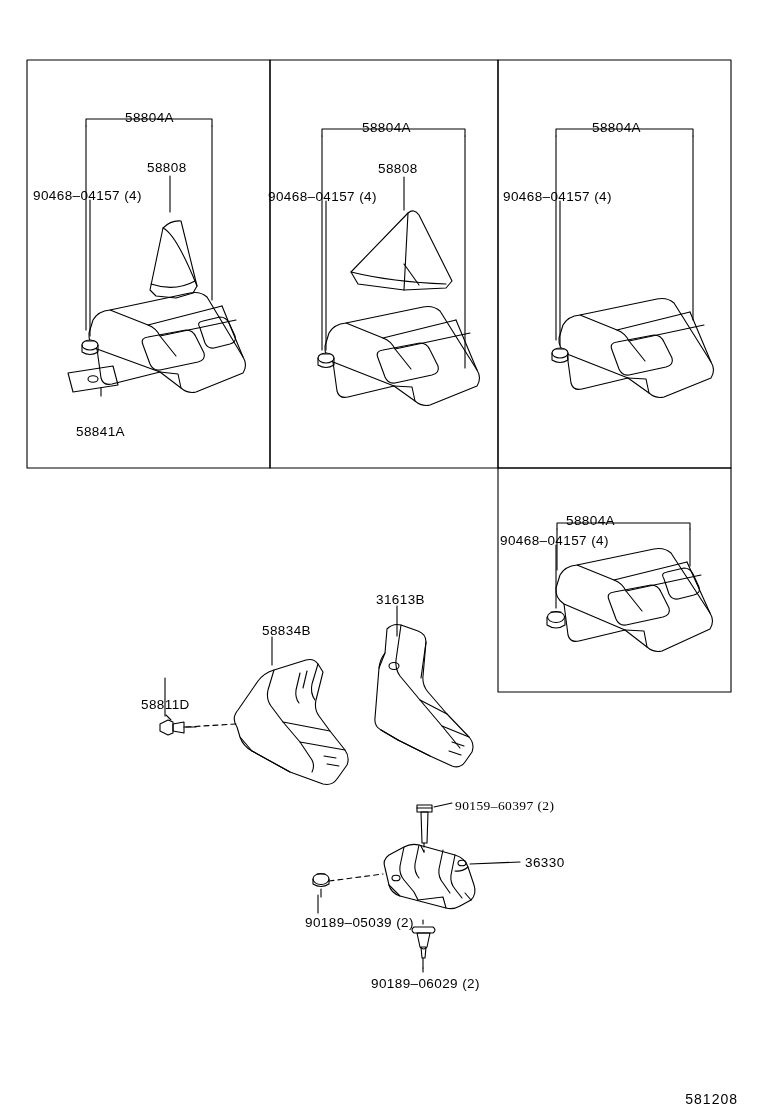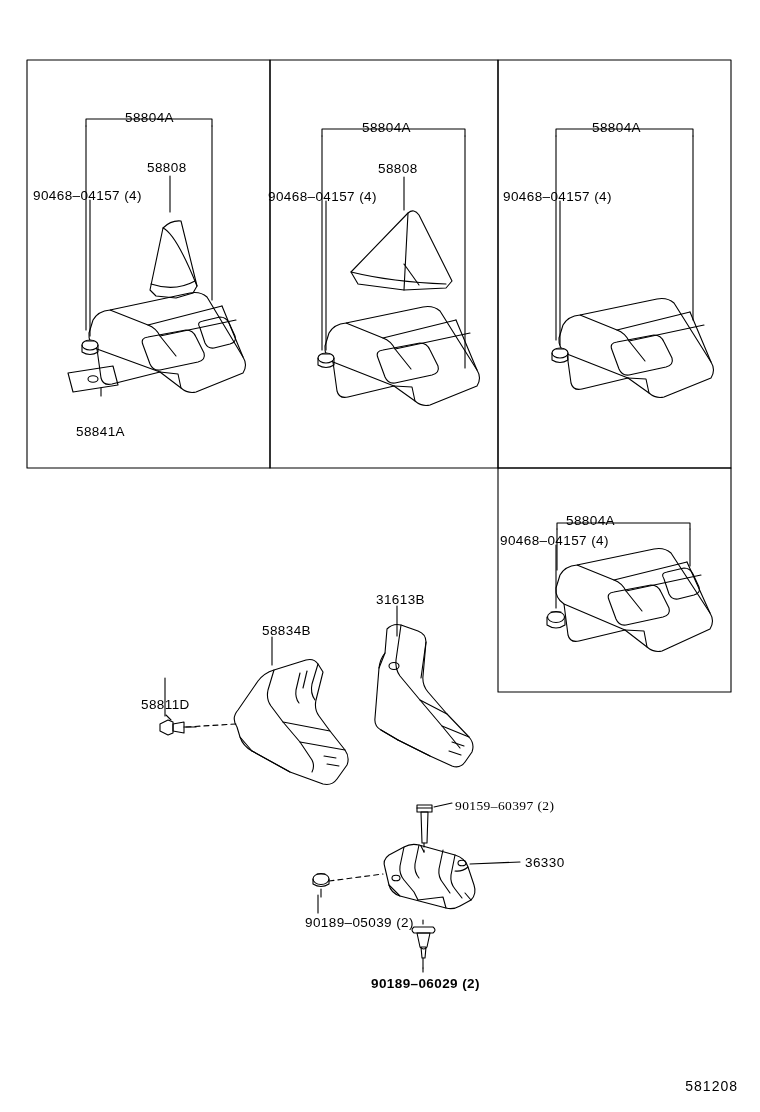--- a/index.html
+++ b/index.html
@@ -13,21 +13,21 @@
   .lbl {
     position:absolute;
     font-size:13.5px;
     letter-spacing:0.4px;
     white-space:nowrap;
     color:#000;
   }
 
   .diagcode {
     position:absolute;
-    right:22px; bottom:18px;
+    right:22px; bottom:5px;
     font-size:14px;
     letter-spacing:1px;
   }
 
   svg.art { position:absolute; left:0; top:0; width:760px; height:1112px; }
   svg.art * { vector-effect: non-scaling-stroke; }
 </style>
 </head>
 <body>
 
@@ -233,16 +233,16 @@
 
   <div class="lbl" style="left:566px; top:513px;">58804A</div>
   <div class="lbl" style="left:500px; top:533px;">90468–04157 (4)</div>
 
   <div class="lbl" style="left:376px; top:592px;">31613B</div>
   <div class="lbl" style="left:262px; top:623px;text-align:right;">58834B</div>
   <div class="lbl" style="left:141px; top:697px;">58811D</div>
   <div class="lbl" style="left:455px; top:798px;font-family:Liberation Serif, serif;">90159–60397 (2)</div>
   <div class="lbl" style="left:525px; top:855px;">36330</div>
   <div class="lbl" style="left:273px; top:915px;margin-left:32px;">90189–05039 (2)</div>
-  <div class="lbl" style="left:371px; top:976px;font-weight:bold;">90189–06029 (2)</div>
+  <div class="lbl" style="left:371px; top:976px;">90189–06029 (2)</div>
 
   <div class="diagcode">581208</div>
 </div>
 
 </body></html>

